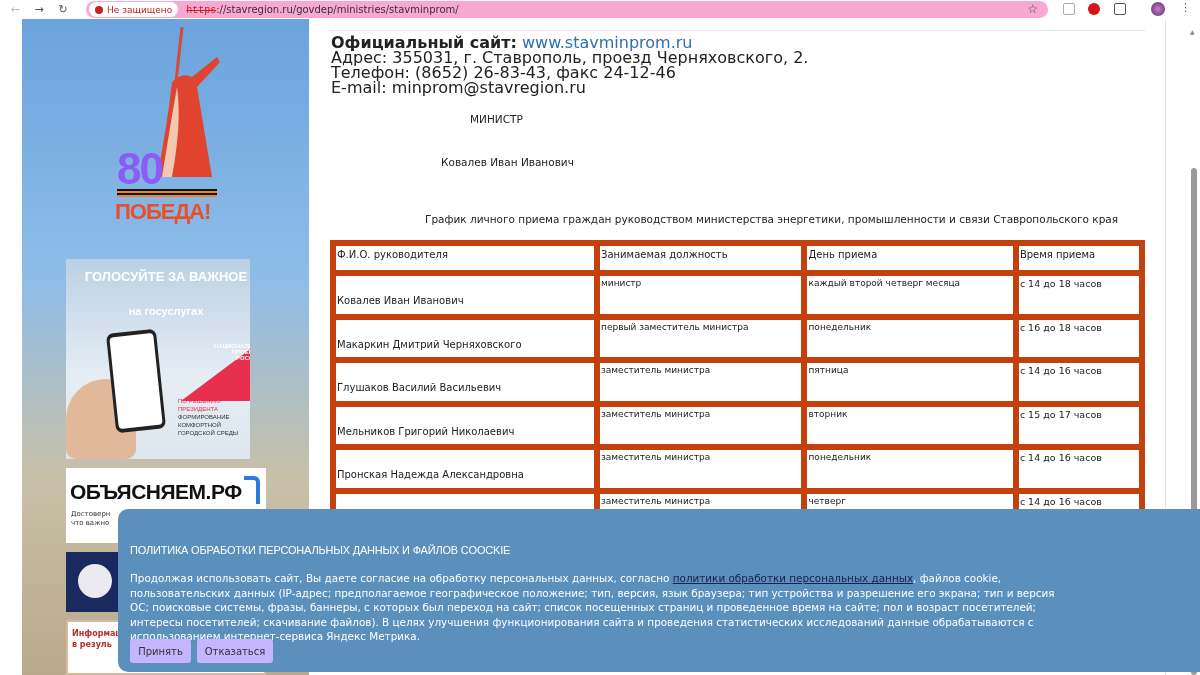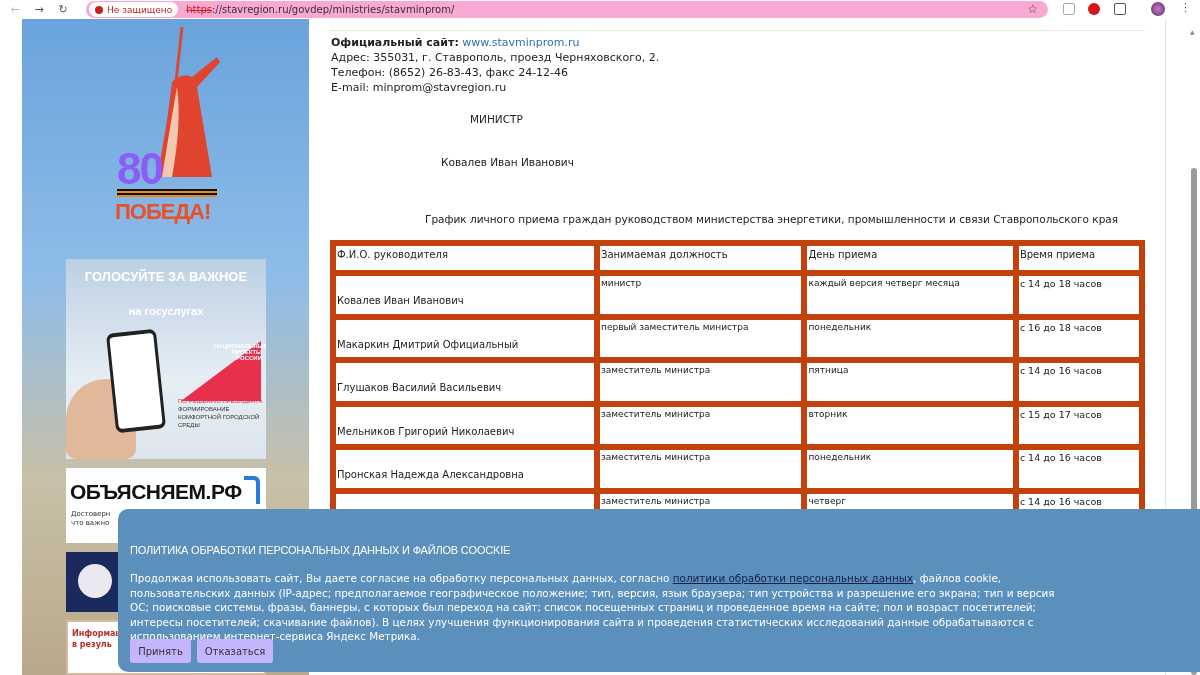--- a/index.html
+++ b/index.html
@@ -4,52 +4,52 @@
 <style>
   * { box-sizing: border-box; margin: 0; padding: 0; }
   html, body { width: 1200px; height: 675px; overflow: hidden; background: #fff; font-family: "DejaVu Sans", sans-serif; }
   .browserbar { position: absolute; left: 0; top: 0; width: 1200px; height: 19px; background: #fff; display: flex; align-items: center; }
   .nav-btn { width: 18px; text-align: center; font-size: 11px; color: #555; margin-left: 6px; }
   .nav-btn.back { color: #bbb; }
   .omnibox { position: absolute; left: 86px; top: 1px; width: 962px; height: 17px; background: #f9a8d4; border-radius: 9px; display: flex; align-items: center; font-size: 10px; }
   .insecure { display: flex; align-items: center; background: #fff; border-radius: 8px; padding: 0 6px; height: 15px; margin-left: 3px; color: #c5221f; font-size: 9px; }
   .insecure .dot { width: 8px; height: 8px; border-radius: 50%; background: #c5221f; margin-right: 4px; }
   .url { margin-left: 8px; color: #333; font-size: 10px; }
-  .url .scheme { color: #c5221f; text-decoration: line-through; }
+  .url .scheme { color: #c5221f; text-decoration: line-through; font-family: Liberation Mono, monospace; }
   .star { position: absolute; right: 10px; top: 1px; font-size: 12px; color: #444; }
   .tb-icon { position: absolute; top: 3px; width: 12px; height: 12px; }
   .page { position: absolute; left: 0; top: 19px; width: 1200px; height: 656px; background: #fff; }
   .sidebar { position: absolute; left: 22px; top: 19px; width: 287px; height: 656px; background: linear-gradient(180deg, #6aa3dd 0%, #8fbde8 40%, #c8c0a8 70%, #b9a98a 100%); }
   .victory { position: absolute; left: 22px; top: 19px; width: 287px; height: 225px; }
   .v80 { position: absolute; left: 95px; top: 125px; font-family: "Liberation Sans", sans-serif; font-weight: bold; font-size: 44px; color: #8b5cf6; letter-spacing: -2px; }
   .vribbon { position: absolute; left: 95px; top: 170px; width: 100px; height: 8px; background: repeating-linear-gradient(180deg, #111 0 2px, #e8891e 2px 4px); }
   .vtext { position: absolute; left: 93px; top: 180px; font-family: "Liberation Sans", sans-serif; font-weight: bold; font-size: 22px; color: #e8502a; letter-spacing: -1px; }
   .statue { position: absolute; left: 120px; top: 8px; width: 80px; height: 165px; }
-  .banner1 { position: absolute; left: 66px; top: 259px; width: 200px; height: 200px; background: linear-gradient(180deg, #bcd0e3 0%, #e6eef4 60%, #dde6ee 100%); overflow: hidden; }
+  .banner1 { position: absolute; left: 66px; top: 259px; width: 184px; height: 200px; background: linear-gradient(180deg, #bcd0e3 0%, #e6eef4 60%, #dde6ee 100%); overflow: hidden; }
   .b1-title { position: absolute; left: 0; width: 200px; text-align: center; color: #fff; font-family: "Liberation Sans", sans-serif; }
   .b1-t1 { top: 10px; font-weight: bold; font-size: 13px; }
   .b1-t2 { top: 26px; font-size: 16px; letter-spacing: -0.5px; }
   .b1-t3 { top: 46px; font-weight: bold; font-size: 11px; }
   .phone { position: absolute; left: 45px; top: 72px; width: 50px; height: 100px; background: #222; border-radius: 7px; transform: rotate(-6deg); }
   .phone .screen { position: absolute; left: 3px; top: 4px; width: 44px; height: 92px; background: #fff; border-radius: 4px; }
   .hand { position: absolute; left: 0; top: 120px; width: 70px; height: 80px; background: #e2b89a; border-radius: 40px 30px 10px 10px; }
   .np { position: absolute; left: 115px; top: 82px; width: 80px; height: 60px; background: #e8304e; clip-path: polygon(0 100%, 100% 0, 100% 100%); }
   .np-text { position: absolute; left: 148px; top: 84px; width: 48px; font-size: 6px; color: #fff; text-align: right; font-weight: bold; font-family: "Liberation Sans", sans-serif; }
   .fk { position: absolute; left: 112px; top: 138px; font-size: 6px; color: #333; font-family: "Liberation Sans", sans-serif; line-height: 8px; }
   .fk .pr { color: #e8304e; }
   .banner2 { position: absolute; left: 66px; top: 468px; width: 200px; height: 75px; background: #fff; }
   .b2-title { position: absolute; left: 4px; top: 12px; font-family: "Liberation Sans", sans-serif; font-weight: bold; font-size: 21px; color: #111; letter-spacing: -0.5px; }
   .b2-sub { position: absolute; left: 5px; top: 42px; font-size: 7px; color: #333; line-height: 9px; }
   .b2-corner { position: absolute; right: 6px; top: 8px; width: 16px; height: 28px; border-top: 4px solid #2a7bde; border-right: 4px solid #2a7bde; border-top-right-radius: 6px; }
   .banner3 { position: absolute; left: 66px; top: 552px; width: 200px; height: 60px; background: #1b2a5e; }
   .eagle { position: absolute; left: 12px; top: 12px; width: 34px; height: 34px; border-radius: 50%; background: #e9e9ef; }
   .banner4 { position: absolute; left: 66px; top: 620px; width: 200px; height: 55px; background: #fff; border: 2px solid #d9b8a0; }
   .b4-text { position: absolute; left: 4px; top: 6px; font-size: 8px; color: #b5302a; font-weight: bold; line-height: 11px; }
   .topline { position: absolute; left: 330px; top: 30px; width: 815px; height: 1px; background: #e6e6e6; }
-  .contact { position: absolute; left: 331px; top: 35px; font-size: 11px; line-height: 15px; color: #222; }
+  .contact { position: absolute; left: 331px; top: 35px; font-size: 16px; line-height: 15px; color: #222; }
   .contact b { font-weight: bold; }
   .contact .link { color: #2f6fb0; }
   .minister-label { position: absolute; left: 470px; top: 113px; font-size: 10.5px; color: #222; }
   .minister-name { position: absolute; left: 441px; top: 156px; font-size: 10.5px; color: #222; }
   .sched-title { position: absolute; left: 425px; top: 213px; font-size: 10.5px; color: #222; }
   table.sched { position: absolute; left: 330px; top: 240px; width: 815px; border-collapse: collapse; font-size: 9.5px; color: #222; }
   table.sched td, table.sched th { border: 6px solid #c2410c; vertical-align: top; text-align: left; font-weight: normal; padding: 2px 1px; }
   table.sched th { height: 30px; font-size: 10px; padding-top: 3px; }
   table.sched td { height: 43.5px; }
   table.sched td.name { vertical-align: middle; padding-top: 14px; font-size: 10px; }
@@ -146,25 +146,25 @@
   <tbody>
       <tr>
     <th class="col1">Ф.И.О. руководителя</th>
     <th class="col2">Занимаемая должность</th>
     <th class="col3">День приема</th>
     <th class="col4">Время приема</th>
   </tr>
   <tr>
     <td class="name">Ковалев Иван Иванович</td>
     <td class="small">министр</td>
-    <td class="small">каждый версия четверг месяца</td>
+    <td class="small">каждый второй четверг месяца</td>
     <td>с 14 до 18 часов</td>
   </tr>
   <tr>
-    <td class="name">Макаркин Дмитрий Официальный</td>
+    <td class="name">Макаркин Дмитрий Черняховского</td>
     <td class="small">первый заместитель министра</td>
     <td class="small">понедельник</td>
     <td>с 16 до 18 часов</td>
   </tr>
   <tr>
     <td class="name">Глушаков Василий Васильевич</td>
     <td class="small">заместитель министра</td>
     <td class="small">пятница</td>
     <td>с 14 до 16 часов</td>
   </tr>

